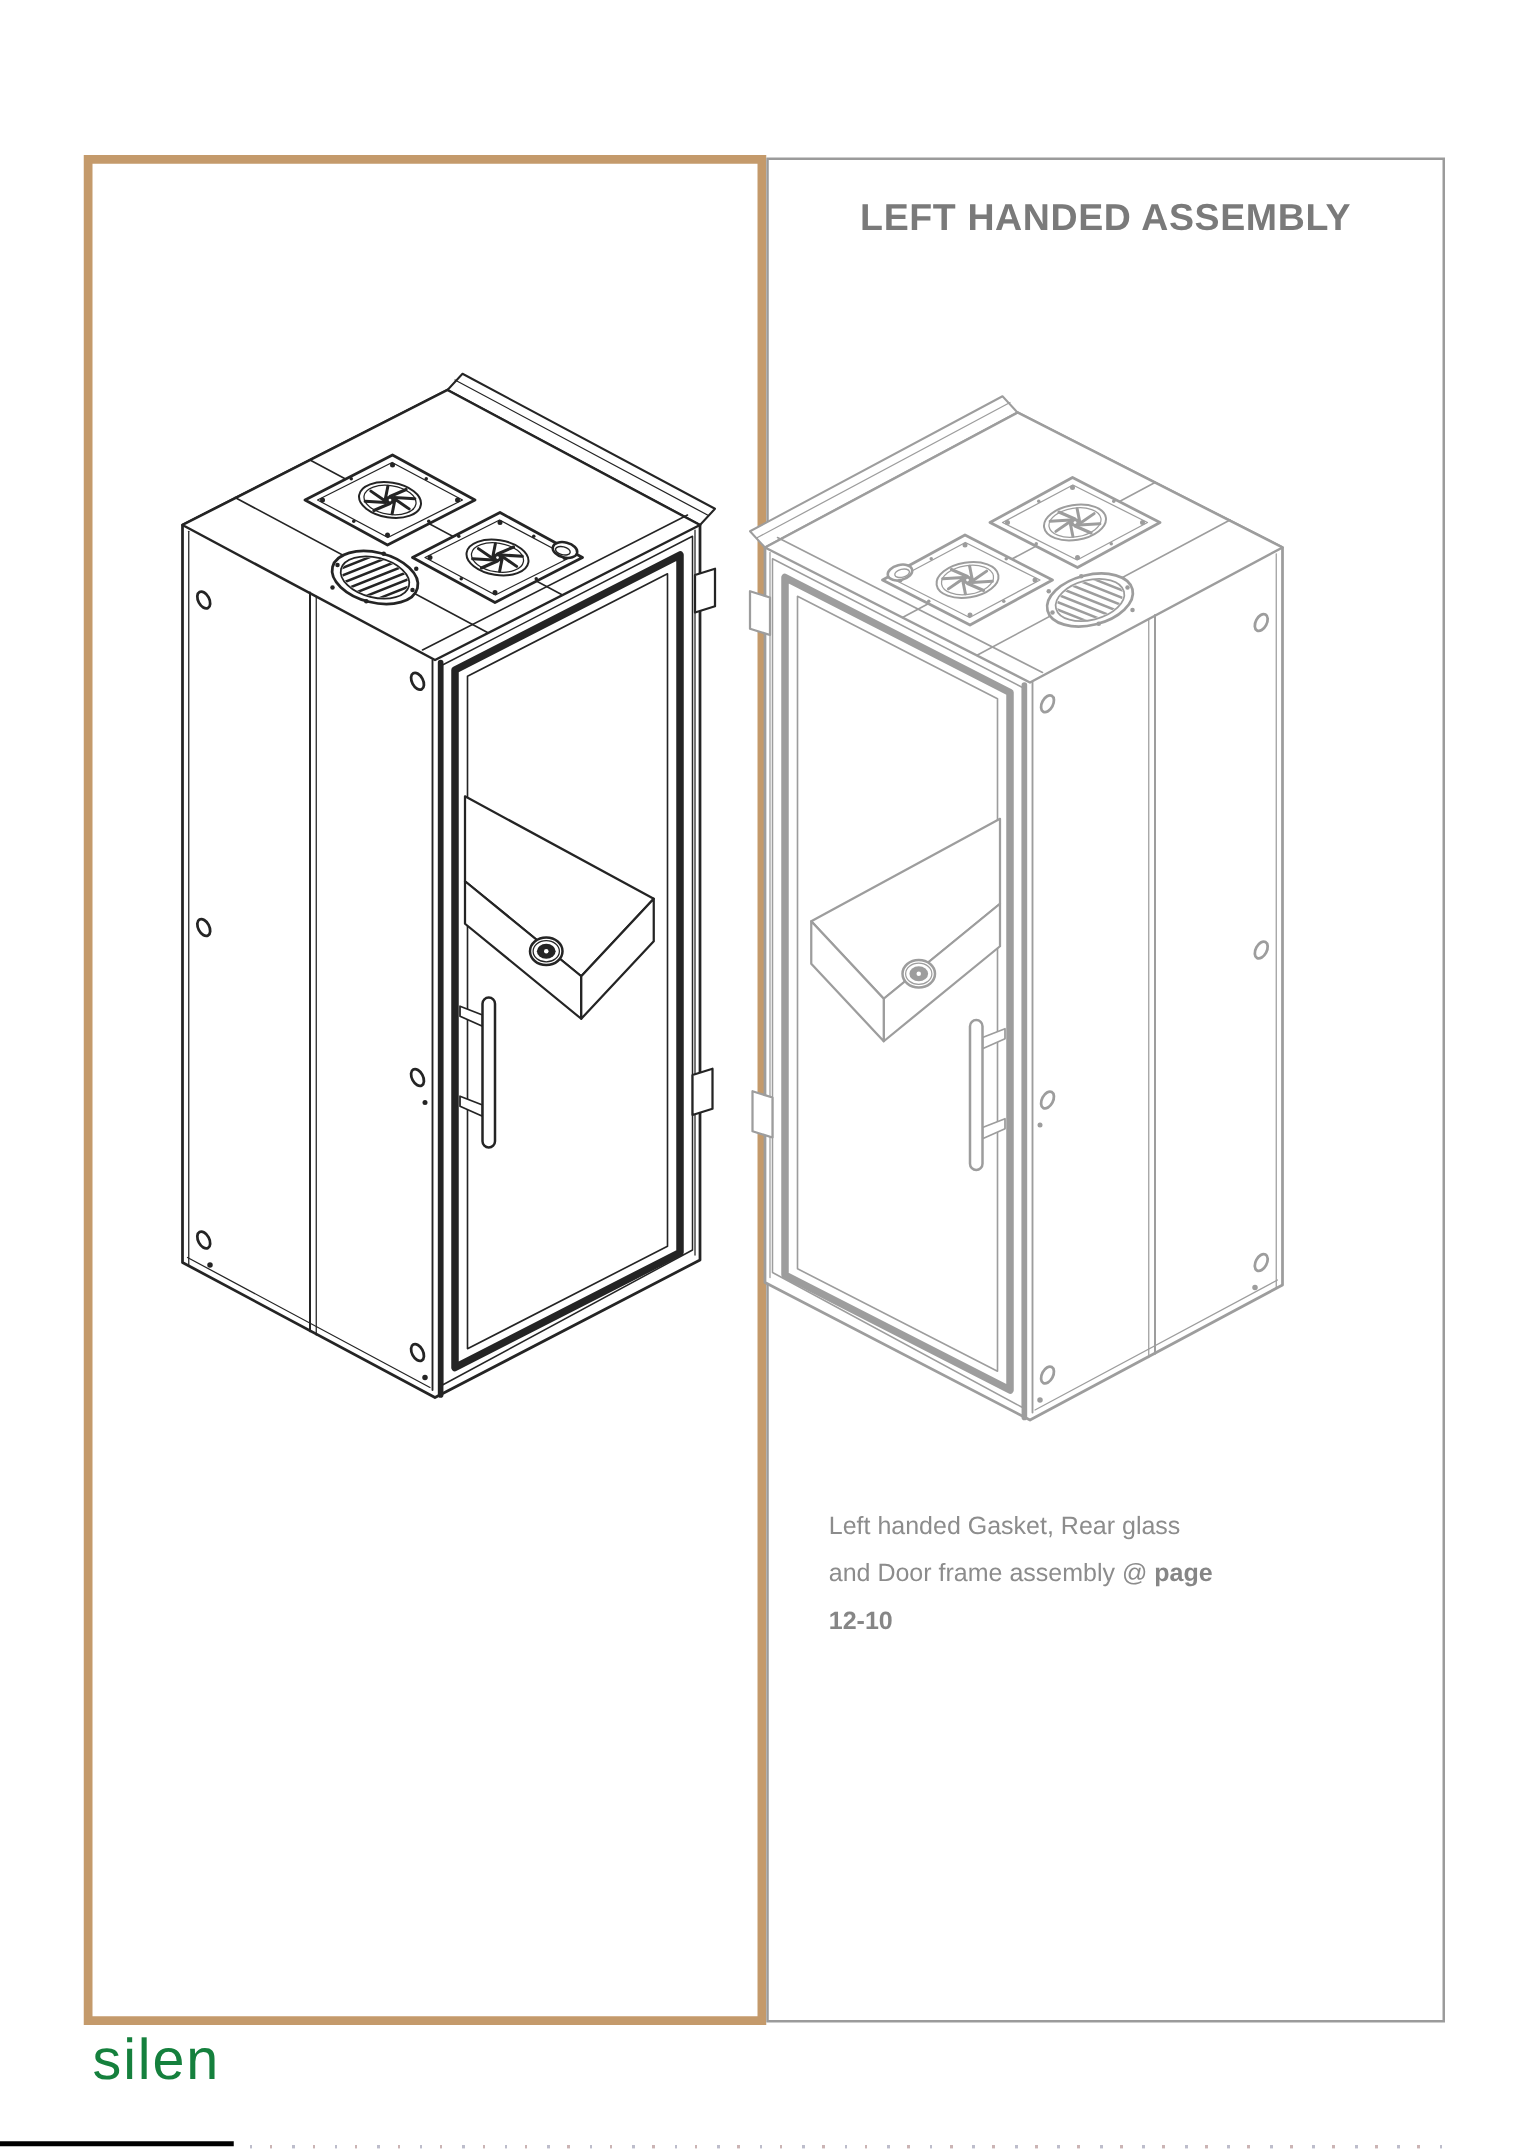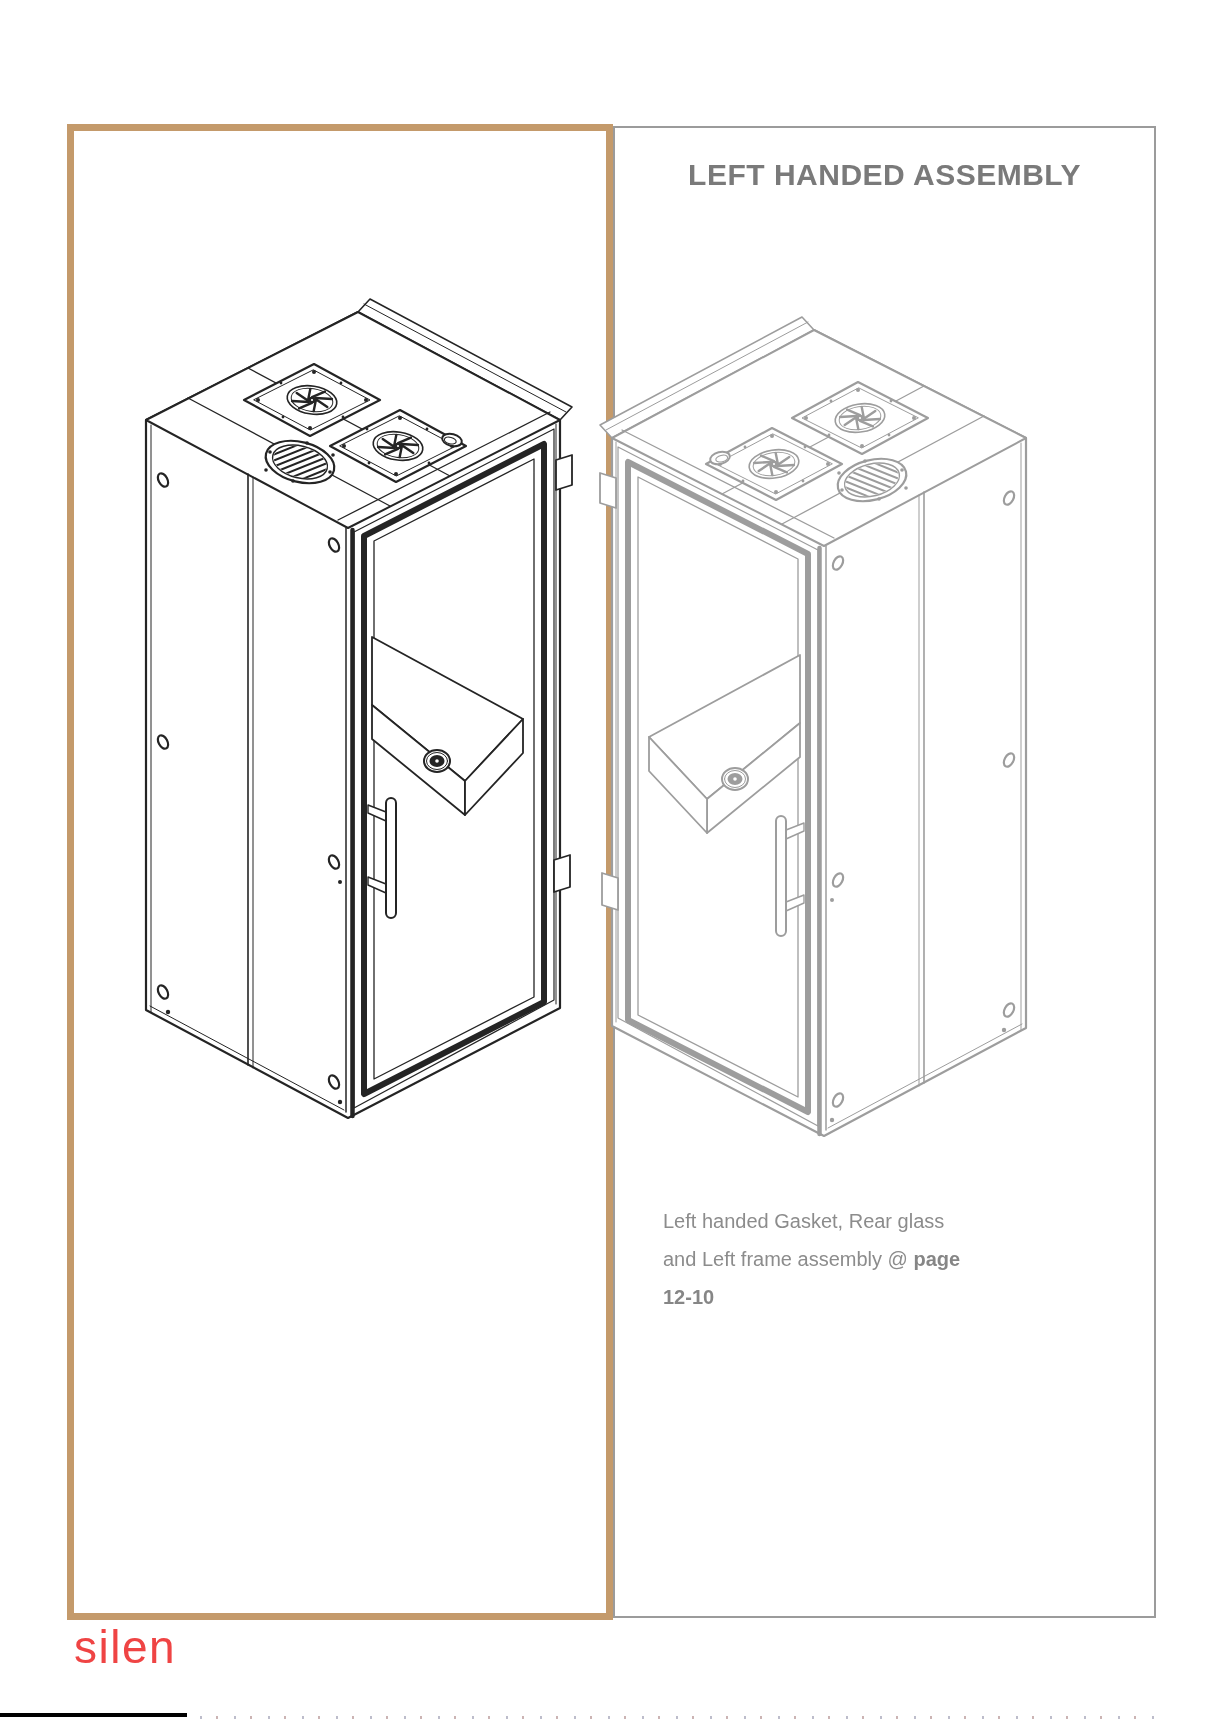--- a/index.html
+++ b/index.html
@@ -7,21 +7,21 @@
         font-family:"Liberation Sans",sans-serif;padding-left:40px;}
   .panel{position:absolute;box-sizing:border-box;background:#fff;}
   #panel-left{left:67px;top:124px;width:546px;height:1496px;border:7px solid #C49A6B;}
   #panel-right{left:613px;top:126px;width:543px;height:1492px;border:2.5px solid #9b9b9b;}
   #page-title{position:absolute;left:613px;top:158px;width:543px;text-align:center;
               font-size:30px;font-weight:700;color:#7a7a7a;letter-spacing:0.5px;}
   #scene{position:absolute;left:0;top:0;}
   #caption{position:absolute;left:663px;top:1202px;width:420px;font-size:20px;
            line-height:38px;color:#8c8c8c;font-weight:400;}
   #caption b{font-weight:700;color:#868686;margin-top:30px;}
-  #brand-logo{position:absolute;left:74px;top:1620px;font-size:46px;color:#ef4444;
+  #brand-logo{position:absolute;left:74px;top:1620px;font-size:46px;color:#15803d;
               letter-spacing:1.5px;font-weight:400;}
   #footer-rule{position:absolute;left:0;top:1713px;width:187px;height:3.5px;background:#000;}
   #footer-clipped-text{position:absolute;left:200px;top:1715.5px;width:960px;height:3px;
       background:repeating-linear-gradient(90deg,#9a9ab0 0 2px,transparent 2px 16px,
       #b08c8c 16px 18px,transparent 18px 34px);opacity:.65;}
 </style>
 </head>
 <body>
 
 <div class="page">
@@ -156,21 +156,21 @@
     <g color="#242424">
       <use href="#booth"></use>
     </g>
     <g color="#9d9d9d">
       <use href="#booth" transform="translate(1172,18) scale(-1,1)"></use>
     </g>
   </svg>
 
   <div id="caption">
     <span>Left handed Gasket, Rear glass</span><br>
-    <span>and Left frame assembly @ </span><b>page</b><br>
+    <span>and Door frame assembly @ </span><b>page</b><br>
     <b>12-10</b>
   </div>
 
   <div id="brand-logo">silen</div>
 
   <div id="footer-rule"></div>
   <div id="footer-clipped-text"></div>
 
 </div>
 

